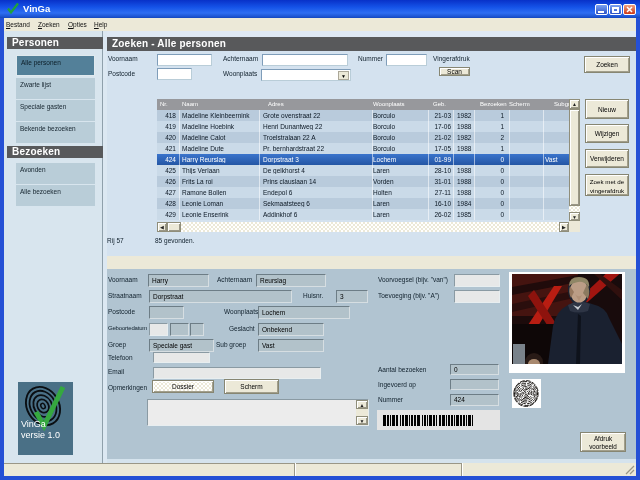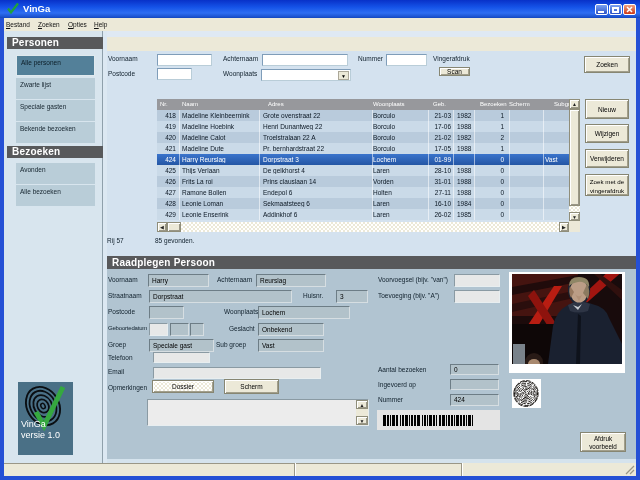--- a/index.html
+++ b/index.html
@@ -80,20 +80,21 @@
   <div class="abs sitem" id="sel" style="top:55px;">Alle personen</div>
   <div class="abs sitem" style="top:78px;">Zwarte lijst</div>
   <div class="abs sitem" style="top:100px;">Speciale gasten</div>
   <div class="abs sitem" style="top:122px;">Bekende bezoeken</div>
   <div class="abs hdr" style="left:7px;top:146px;width:96px;height:12px;line-height:12px;">Bezoeken</div>
   <div class="abs sitem" style="top:163px;">Avonden</div>
   <div class="abs sitem" style="top:185px;">Alle bezoeken</div>
 
   <div id="topstrip" class="abs"></div>
   <div id="panelTop" class="abs"></div>
+  <div class="abs hdr" style="left:107px;top:37px;width:529px;height:14px;">Zoeken - Alle personen</div>
   <div class="abs lbl" style="left:108px;top:55px;">Voornaam</div>
   <div class="abs inp" style="left:157px;top:54px;width:55px;height:12px;"></div>
   <div class="abs lbl" style="left:223px;top:55px;">Achternaam</div>
   <div class="abs inp" style="left:262px;top:54px;width:86px;height:12px;"></div>
   <div class="abs lbl" style="left:358px;top:55px;">Nummer</div>
   <div class="abs inp" style="left:386px;top:54px;width:41px;height:12px;"></div>
   <div class="abs lbl" style="left:433px;top:55px;">Vingerafdruk</div>
   <div class="abs btn" style="left:439px;top:67px;width:31px;height:9px;line-height:8px;">Scan</div>
   <div class="abs lbl" style="left:108px;top:70px;">Postcode</div>
   <div class="abs inp" style="left:157px;top:68px;width:35px;height:12px;"></div>
@@ -229,21 +230,20 @@
   <div class="abs lbl" style="left:107px;top:237px;">Rij 57</div>
   <div class="abs lbl" style="left:155px;top:237px;">85 gevonden.</div>
 
   <div class="abs btn" style="left:585px;top:99px;width:44px;height:20px;line-height:19px;">Nieuw</div>
   <div class="abs btn" style="left:585px;top:124px;width:44px;height:19px;line-height:18px;">Wijzigen</div>
   <div class="abs btn" style="left:585px;top:149px;width:44px;height:19px;line-height:18px;">Verwijderen</div>
   <div class="abs btn" style="left:585px;top:174px;width:44px;height:22px;line-height:9px;padding-top:2px;font-size:6.2px;">Zoek met de<br>vingerafdruk</div>
 
   <div id="panelBot" class="abs"></div>
   <div id="botstrip" class="abs"></div>
-  <div class="abs hdr" style="left:107px;top:256px;width:529px;height:13px;line-height:13px;">Raadplegen Persoon</div>
   <div class="abs lbl" style="left:108px;top:276px;">Voornaam</div>
   <div class="abs finp" style="left:148px;top:274px;width:61px;height:13px;">Harry</div>
   <div class="abs lbl" style="left:217px;top:276px;">Achternaam</div>
   <div class="abs finp" style="left:256px;top:274px;width:70px;height:13px;">Reurslag</div>
   <div class="abs lbl" style="left:378px;top:276px;">Voorvoegsel (bijv. "van")</div>
   <div class="abs linp" style="left:454px;top:274px;width:46px;height:13px;"></div>
   <div class="abs lbl" style="left:108px;top:292px;">Straatnaam</div>
   <div class="abs finp" style="left:149px;top:290px;width:143px;height:13px;">Dorpstraat</div>
   <div class="abs lbl" style="left:303px;top:292px;">Huisnr.</div>
   <div class="abs finp" style="left:336px;top:290px;width:32px;height:13px;">3</div>

